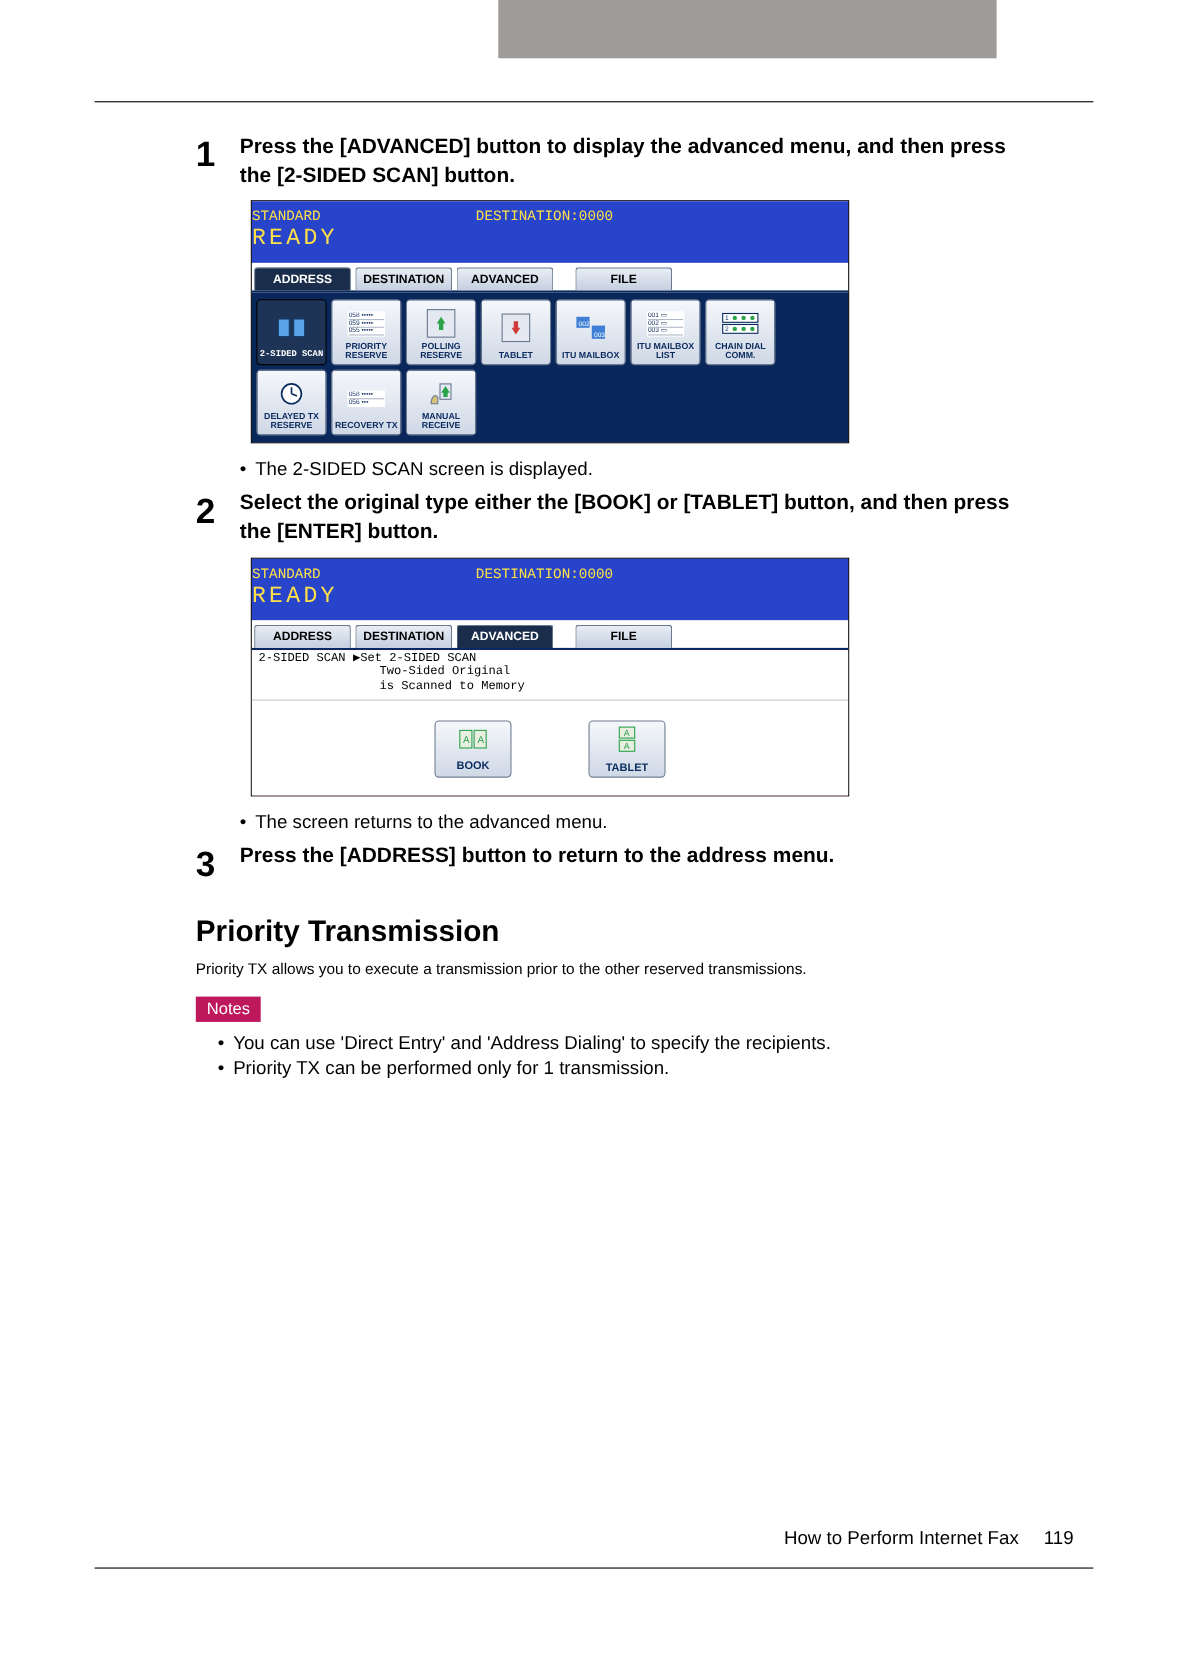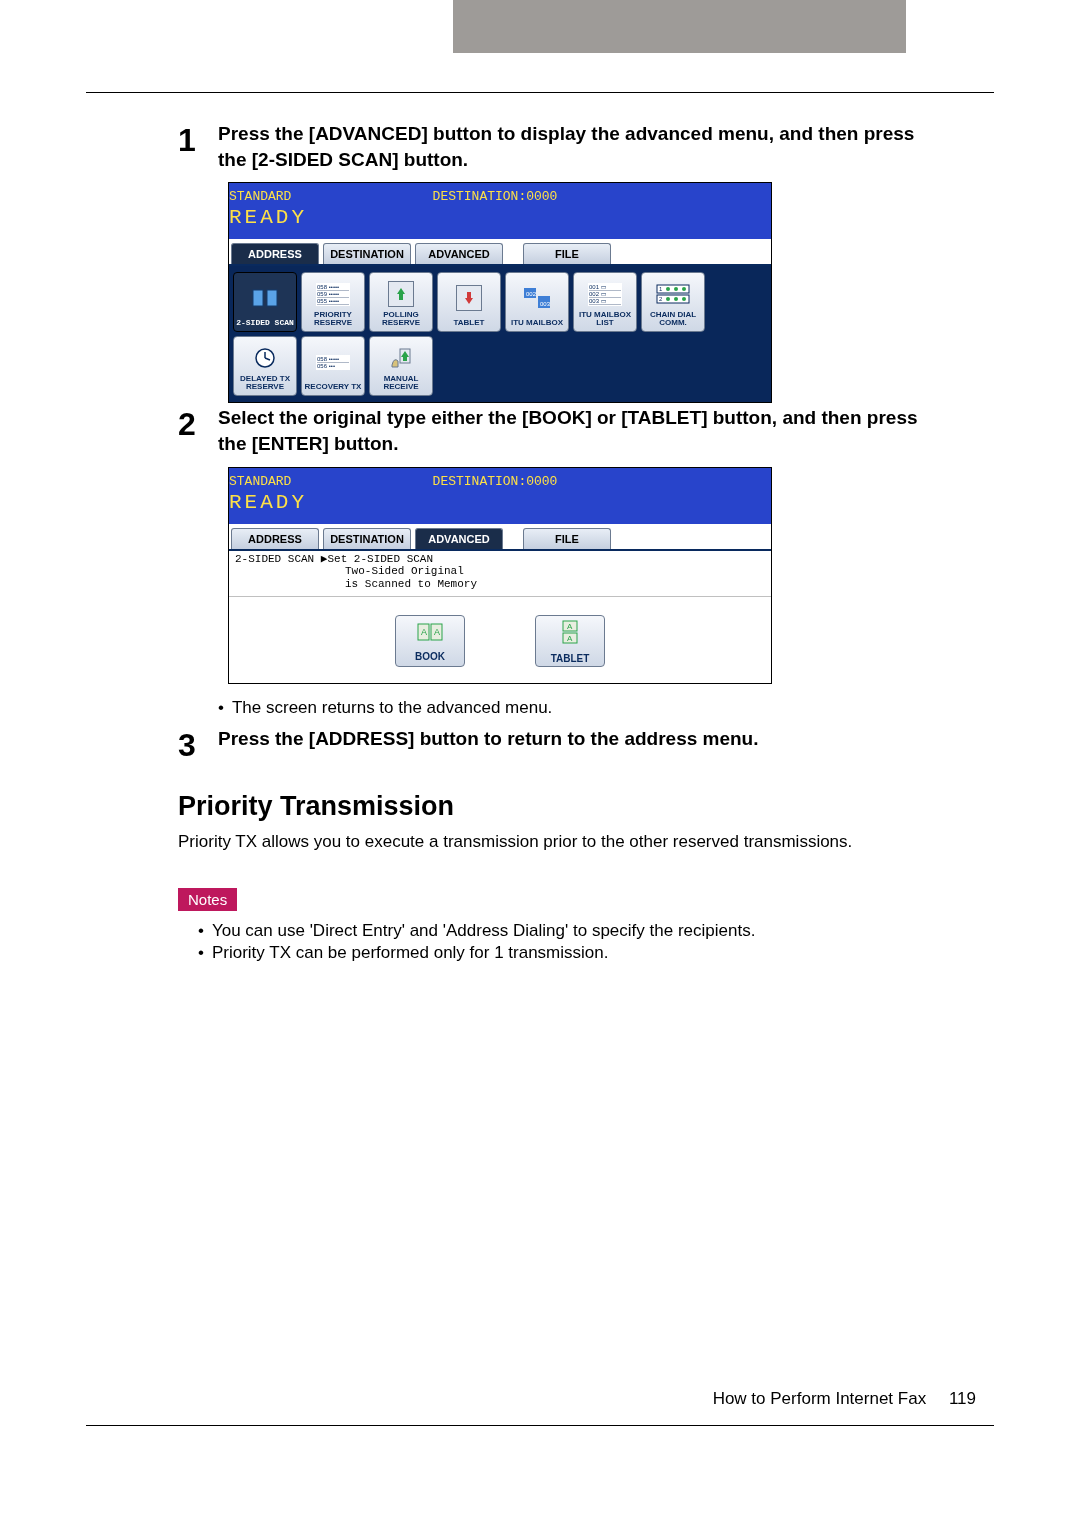--- a/index.html
+++ b/index.html
@@ -56,22 +56,22 @@
   }
   .section-title {
     margin-left: 92px;
     font-size: 27px;
     font-weight: bold;
     margin-top: 30px;
     margin-bottom: 10px;
   }
   .section-desc {
     margin-left: 92px;
-    font-size: 17px;
-    margin-bottom: 36px;
+    font-size: 14px;
+    margin-bottom: 18px;
   }
   .notes-badge {
     margin-left: 92px;
     display: inline-block;
     background: #be185d;
     color: #fff;
     padding: 3px 10px;
     font-size: 15px;
     margin-bottom: 10px;
   }
@@ -381,20 +381,21 @@
                 <rect x="12" y="2" width="10" height="14" fill="#e4e9f1" stroke="#6b7a90"></rect>
                 <path d="M17 4 L21 10 L19 10 L19 14 L15 14 L15 10 L13 10 Z" fill="#2aa34a"></path>
                 <path d="M4 18 Q6 10 10 14 L10 20 L4 20 Z" fill="#d8c27a" stroke="#6b7a90"></path>
               </svg>
           </div>
           <div class="label">MANUAL RECEIVE</div>
         </div>
       </div>
     </div>
 
+    <div class="bullet-row">The 2-SIDED SCAN screen is displayed.</div>
 
     
     <div class="step">
       <div class="step-num">2</div>
       <div class="step-text">Select the original type either the [BOOK] or [TABLET] button, and then press the [ENTER] button.</div>
     </div>
 
     
     <div class="fax-screen">
       <div class="fax-header">

